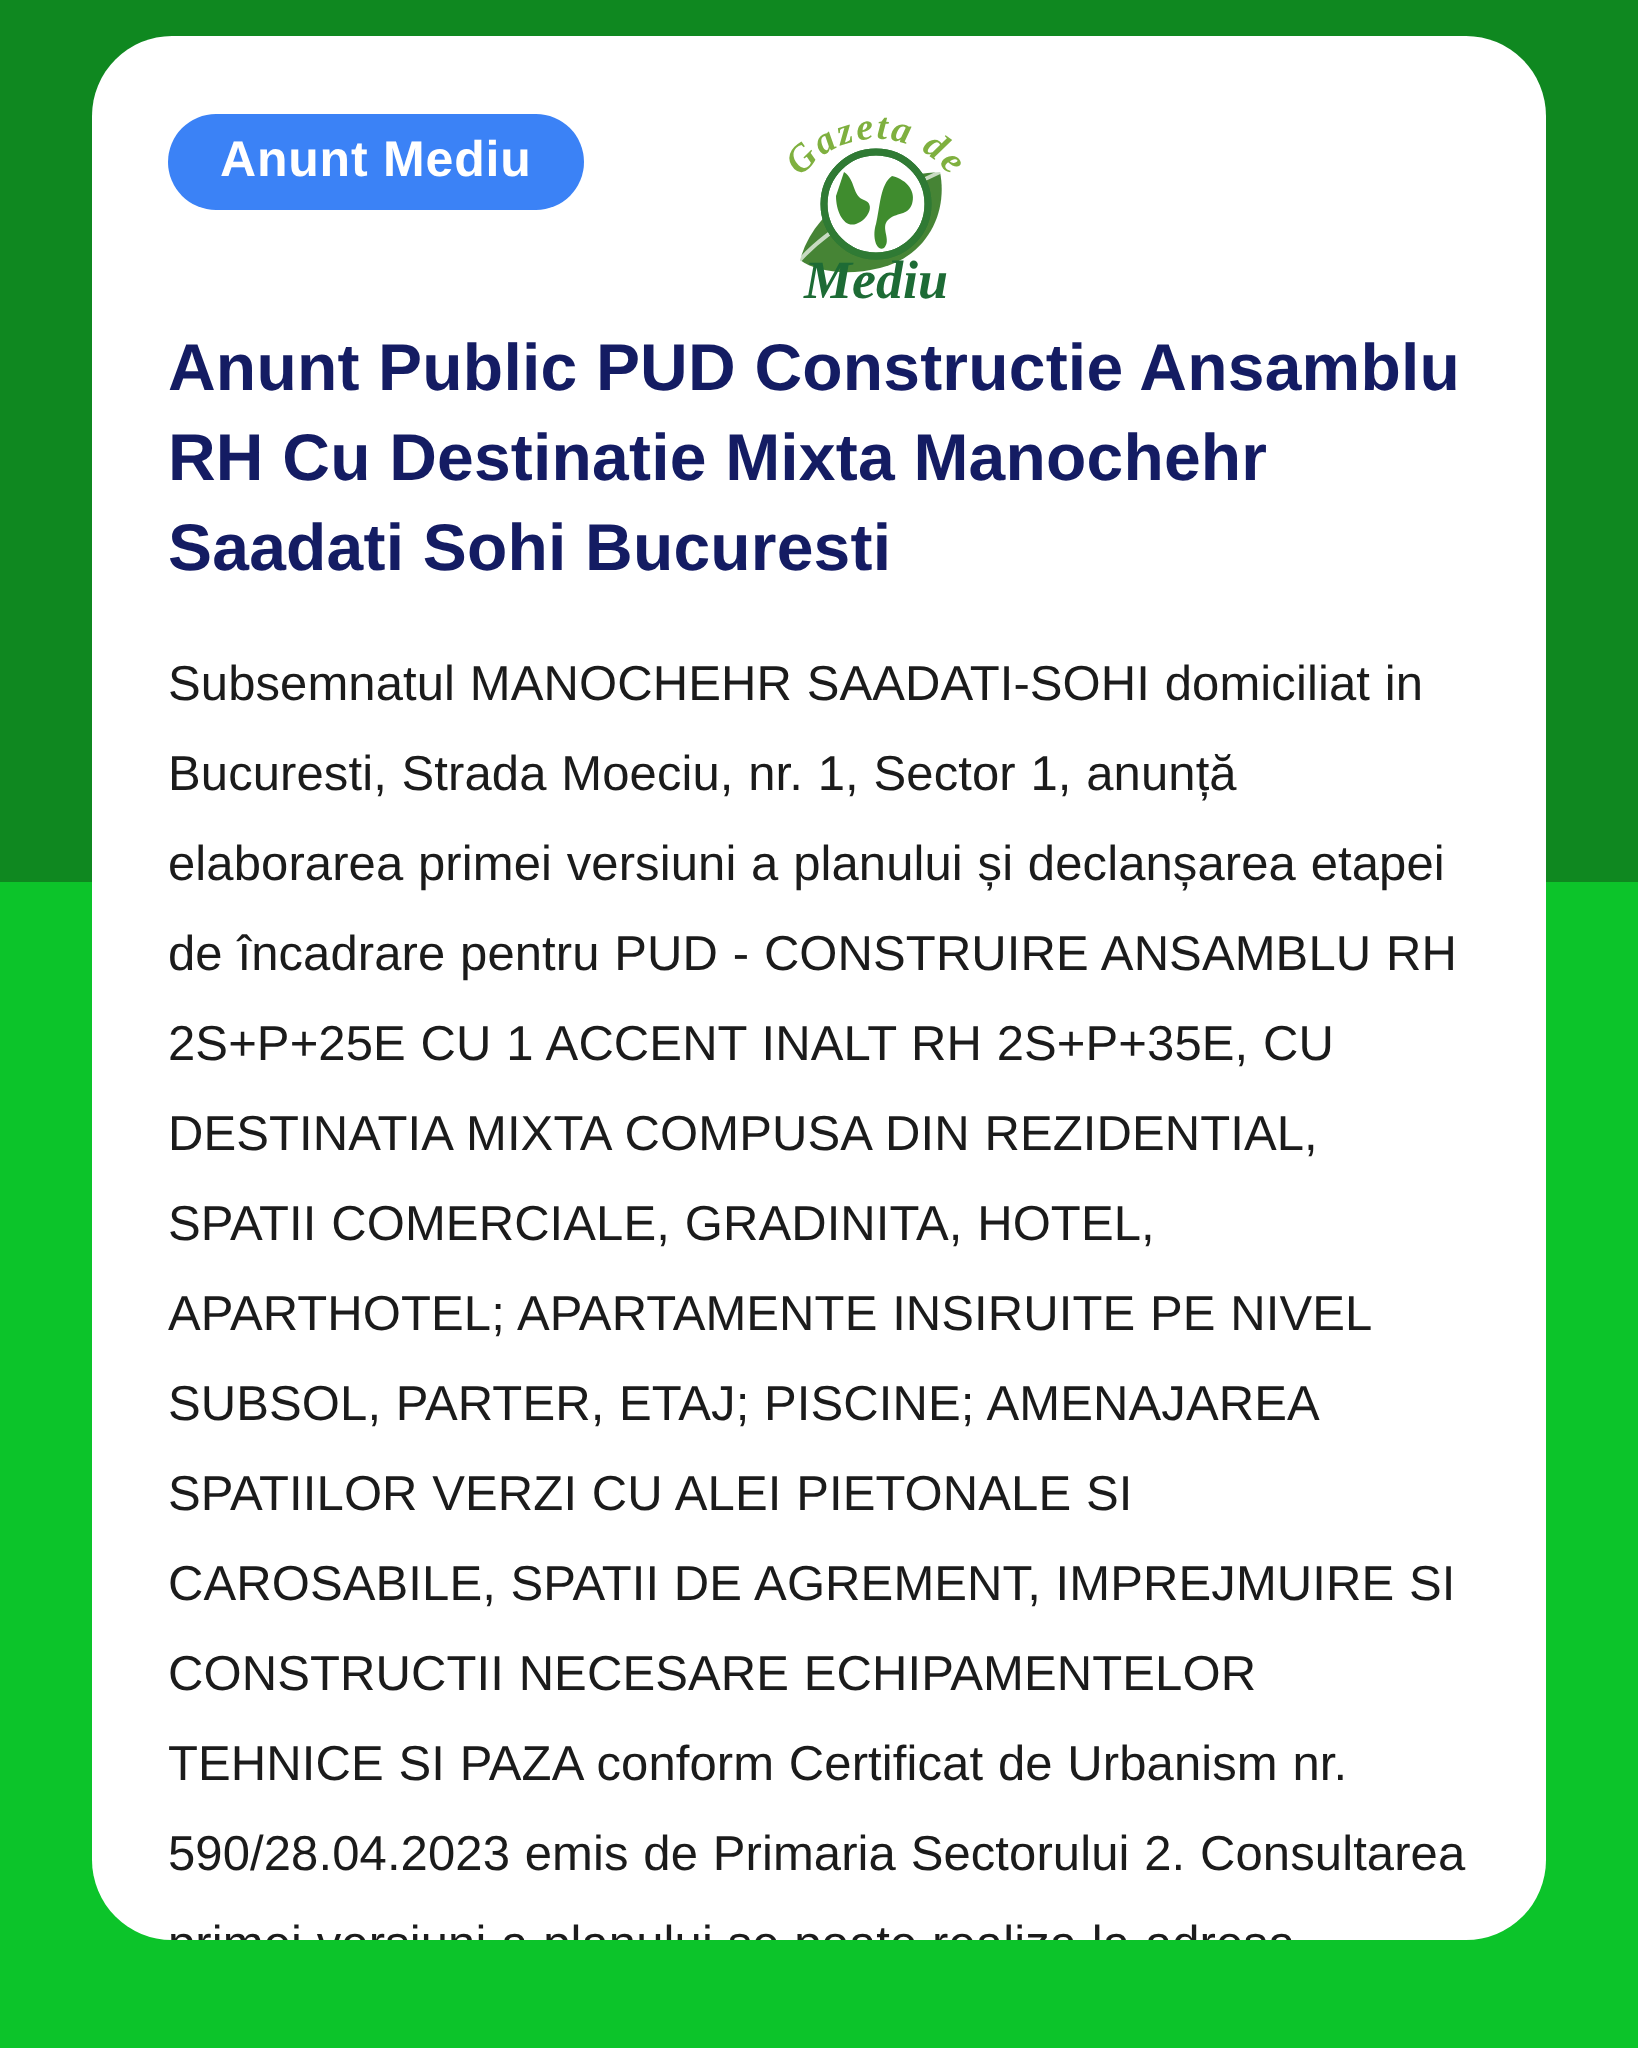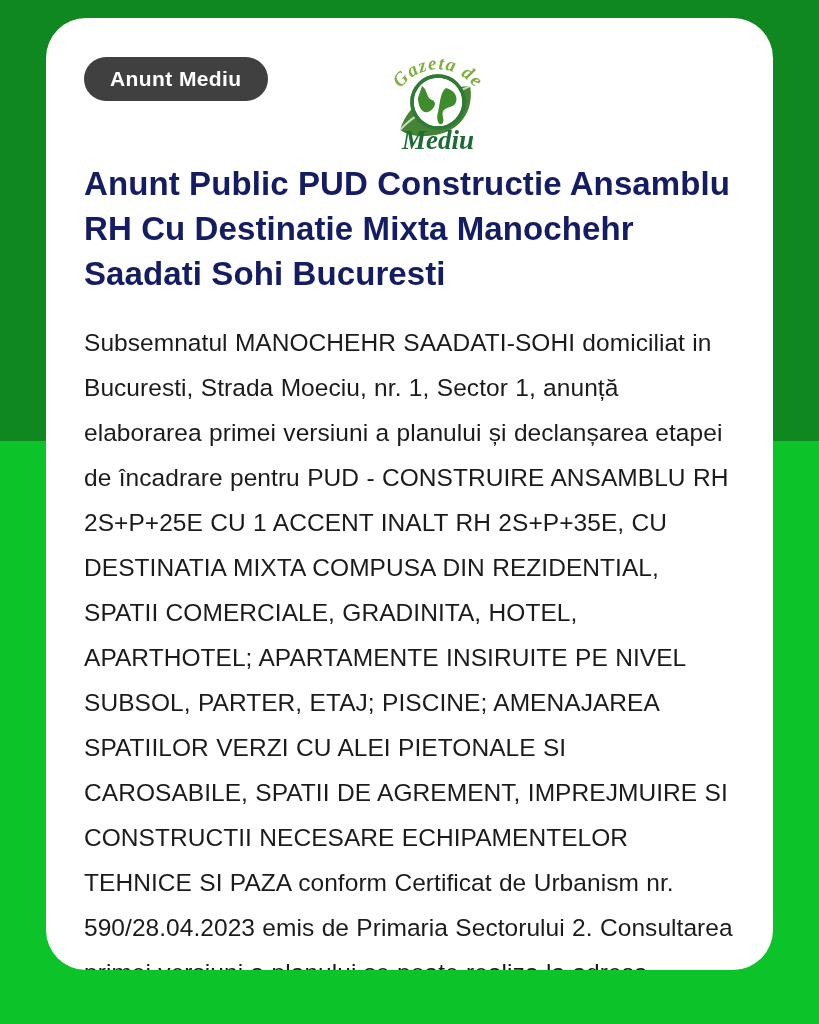--- a/index.html
+++ b/index.html
@@ -51,25 +51,25 @@
   #header-row {
     position:relative;
     height:118px;
   }
 
   #category-badge {
     position:absolute;
     left:0;
     top:19px;
     display:inline-block;
-    background:#404040;
+    background:#3b82f6;
     color:#ffffff;
     border-radius:999px;
     padding:11px 26px 12px 26px;
-    font-size:21px;
+    font-size:25px;
     font-weight:700;
     letter-spacing:0.4px;
     line-height:1;
     white-space:nowrap;
   }
 
   #brand-logo {
     position:absolute;
     left:294px;
     top:6px;

